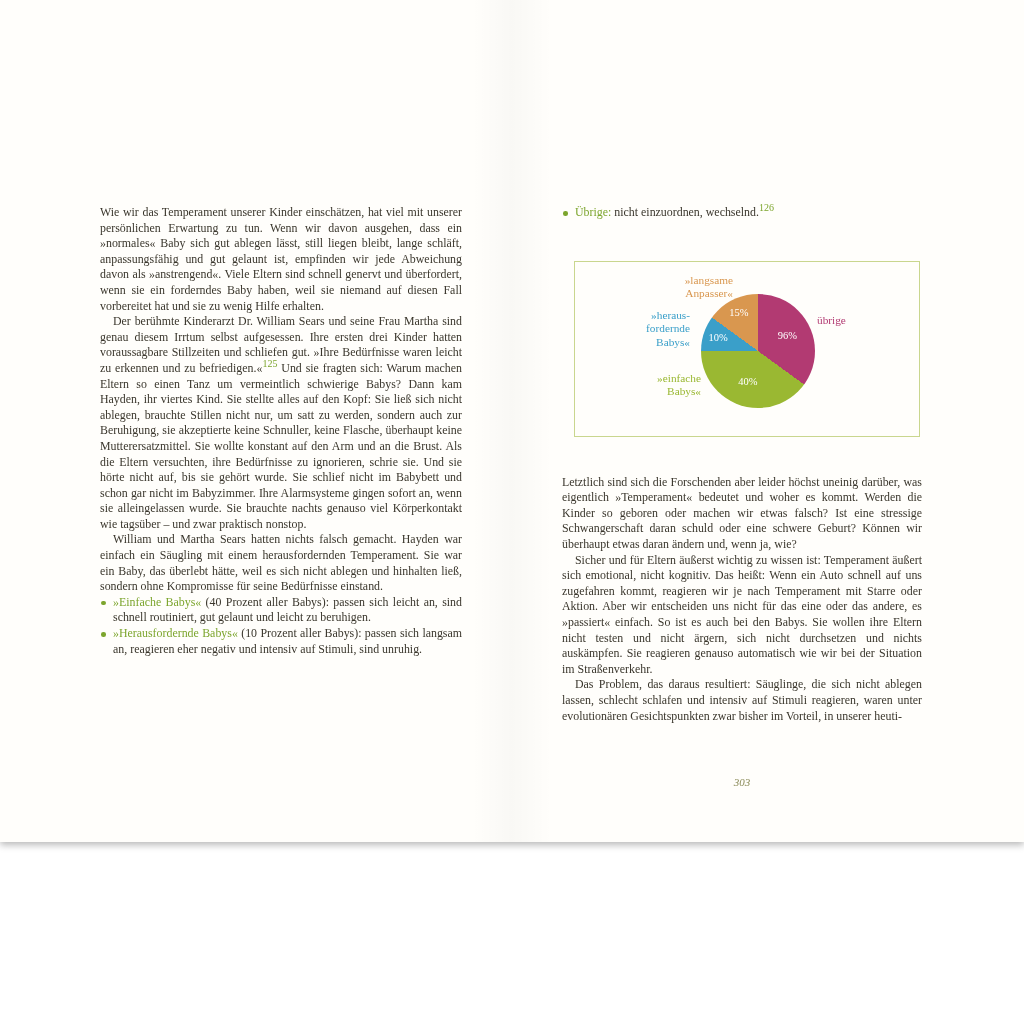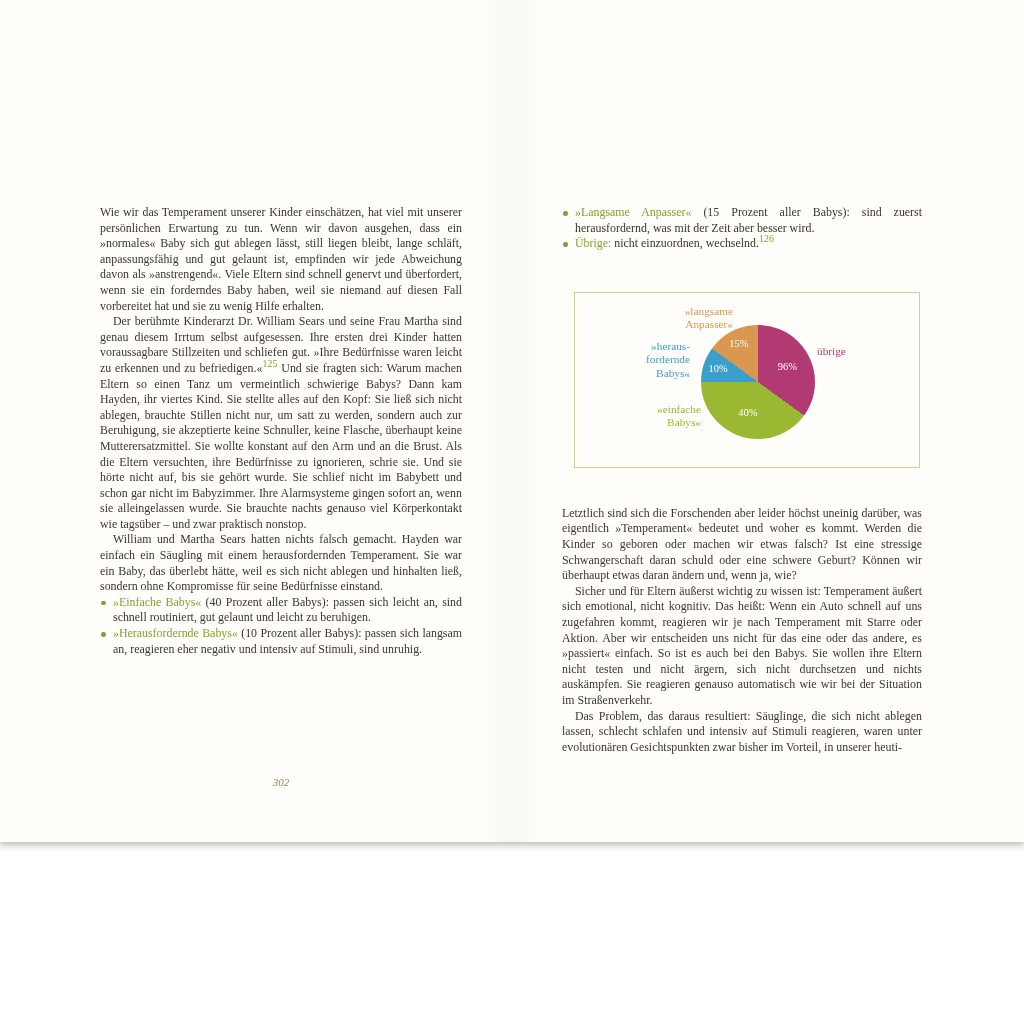--- a/index.html
+++ b/index.html
@@ -58,25 +58,23 @@
 
   <div class="col col-left">
     <p class="para">Wie wir das Temperament unserer Kinder einschätzen, hat viel mit unserer persönlichen Erwartung zu tun. Wenn wir davon ausgehen, dass ein »normales« Baby sich gut ablegen lässt, still liegen bleibt, lange schläft, anpassungsfähig und gut gelaunt ist, empfinden wir jede Abweichung davon als »anstrengend«. Viele Eltern sind schnell genervt und überfordert, wenn sie ein forderndes Baby haben, weil sie niemand auf diesen Fall vorbereitet hat und sie zu wenig Hilfe erhalten.</p>
     <p class="para ind"><span>Der berühmte Kinderarzt Dr. William Sears und seine Frau Martha sind genau diesem Irrtum selbst aufgesessen. Ihre ersten drei Kinder hatten voraussagbare Stillzeiten und schliefen gut. »Ihre Bedürfnisse waren leicht zu erkennen und zu befriedigen.«</span><sup class="ref">125</sup><span> Und sie fragten sich: Warum machen Eltern so einen Tanz um vermeintlich schwierige Babys? Dann kam Hayden, ihr viertes Kind. Sie stellte alles auf den Kopf: Sie ließ sich nicht ablegen, brauchte Stillen nicht nur, um satt zu werden, sondern auch zur Beruhigung, sie akzeptierte keine Schnuller, keine Flasche, überhaupt keine Mutterersatzmittel. Sie wollte konstant auf den Arm und an die Brust. Als die Eltern versuchten, ihre Bedürfnisse zu ignorieren, schrie sie. Und sie hörte nicht auf, bis sie gehört wurde. Sie schlief nicht im Babybett und schon gar nicht im Babyzimmer. Ihre Alarmsysteme gingen sofort an, wenn sie alleingelassen wurde. Sie brauchte nachts genauso viel Körperkontakt wie tagsüber – und zwar praktisch nonstop.</span></p>
     <p class="para ind">William und Martha Sears hatten nichts falsch gemacht. Hayden war einfach ein Säugling mit einem herausfordernden Temperament. Sie war ein Baby, das überlebt hätte, weil es sich nicht ablegen und hinhalten ließ, sondern ohne Kompromisse für seine Bedürfnisse einstand.</p>
     <ul class="bullets">
       <li><span class="accent">»Einfache Babys«</span><span> (40 Prozent aller Babys): passen sich leicht an, sind schnell routiniert, gut gelaunt und leicht zu beruhigen.</span></li>
       <li><span class="accent">»Herausfordernde Babys«</span><span> (10 Prozent aller Babys): passen sich langsam an, reagieren eher negativ und intensiv auf Stimuli, sind unruhig.</span></li>
     </ul>
   </div>
-  <div class="pagenum pagenum-left">302</div>
 
   <div class="col col-right">
     <ul class="bullets">
-      <li><span class="accent">»Langsame Anpasser«</span><span> (15 Prozent aller Babys): sind zuerst herausfordernd, was mit der Zeit aber besser wird.</span></li>
       <li><span class="accent">Übrige:</span><span> nicht einzuordnen, wechselnd.</span><sup class="ref">126</sup></li>
     </ul>
 
     <div class="chart-box">
       <div class="pie" style="background: conic-gradient(rgb(178, 58, 114) 0deg, rgb(178, 58, 114) 126deg, rgb(154, 184, 50) 126deg, rgb(154, 184, 50) 270deg, rgb(58, 159, 201) 270deg, rgb(58, 159, 201) 306deg, rgb(217, 151, 79) 306deg, rgb(217, 151, 79) 360deg);">
         <span class="pie-pct" style="left: 86.4032px; top: 42.0183px;">96%</span>
         <span class="pie-pct" style="left: 46.8024px; top: 88.3849px;">40%</span>
         <span class="pie-pct" style="left: 17.0556px; top: 44.0213px;">10%</span>
         <span class="pie-pct" style="left: 37.9324px; top: 19.5777px;">15%</span>
       </div>
@@ -89,13 +87,14 @@
 Babys«</div>
       <div class="pie-label pl-3" style="color: rgb(178, 58, 114);">übrige</div>
     </div>
 
     <div class="after-chart">
       <p class="para">Letztlich sind sich die Forschenden aber leider höchst uneinig darüber, was eigentlich »Temperament« bedeutet und woher es kommt. Werden die Kinder so geboren oder machen wir etwas falsch? Ist eine stressige Schwangerschaft daran schuld oder eine schwere Geburt? Können wir überhaupt etwas daran ändern und, wenn ja, wie?</p>
       <p class="para ind">Sicher und für Eltern äußerst wichtig zu wissen ist: Temperament äußert sich emotional, nicht kognitiv. Das heißt: Wenn ein Auto schnell auf uns zugefahren kommt, reagieren wir je nach Temperament mit Starre oder Aktion. Aber wir entscheiden uns nicht für das eine oder das andere, es »passiert« einfach. So ist es auch bei den Babys. Sie wollen ihre Eltern nicht testen und nicht ärgern, sich nicht durchsetzen und nichts auskämpfen. Sie reagieren genauso automatisch wie wir bei der Situation im Straßenverkehr.</p>
       <p class="para ind">Das Problem, das daraus resultiert: Säuglinge, die sich nicht ablegen lassen, schlecht schlafen und intensiv auf Stimuli reagieren, waren unter evolutionären Gesichtspunkten zwar bisher im Vorteil, in unserer heuti-</p>
     </div>
   </div>
+  <div class="pagenum pagenum-right">303</div>
 </div>
 
 </body></html>

